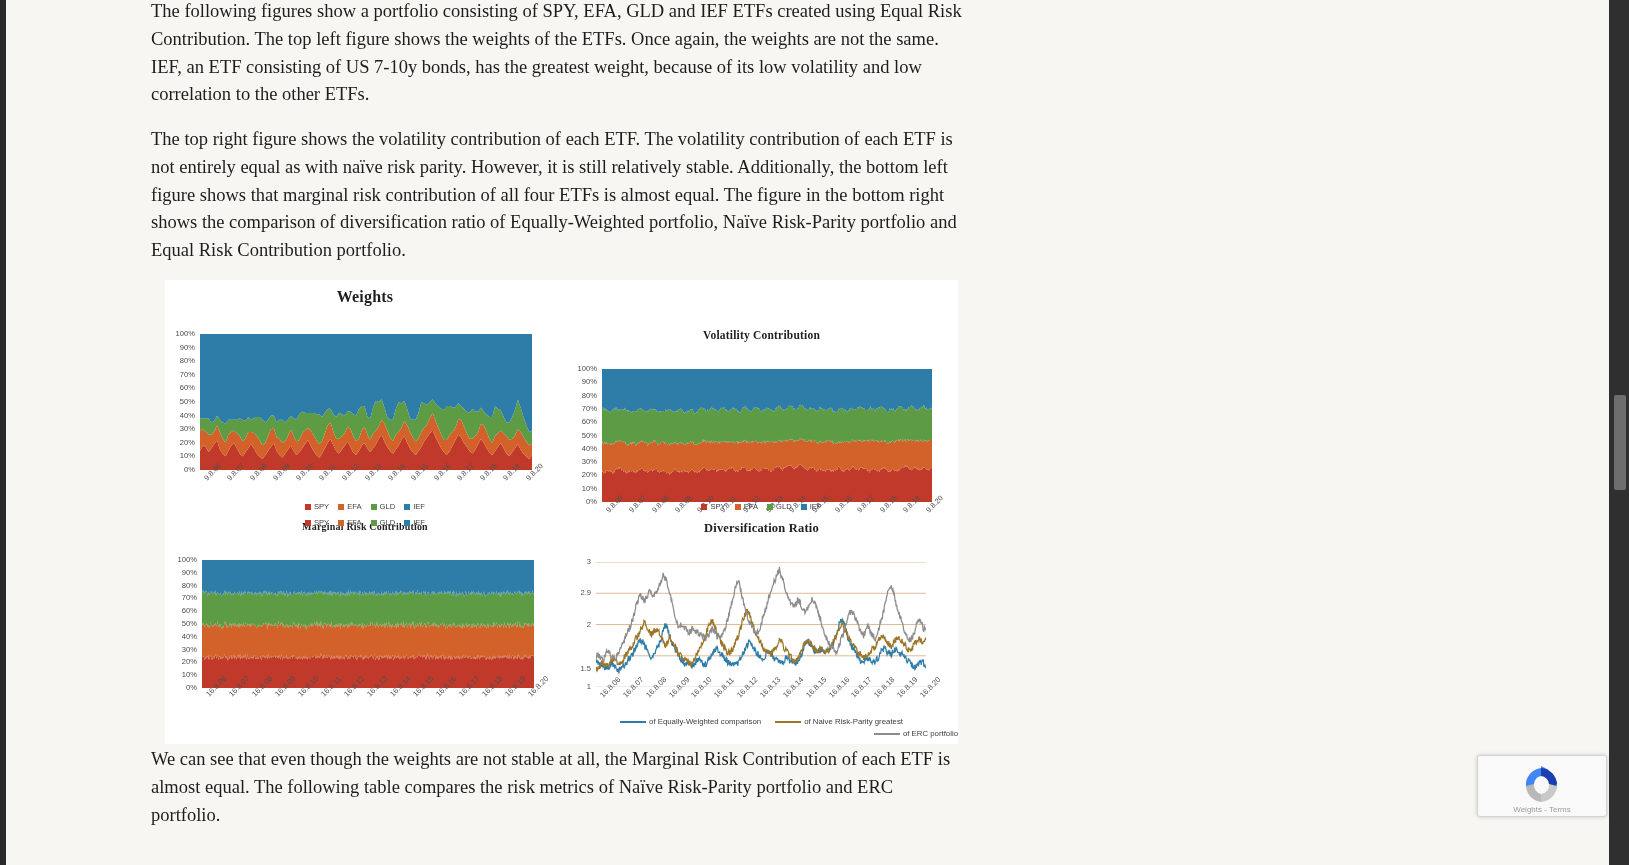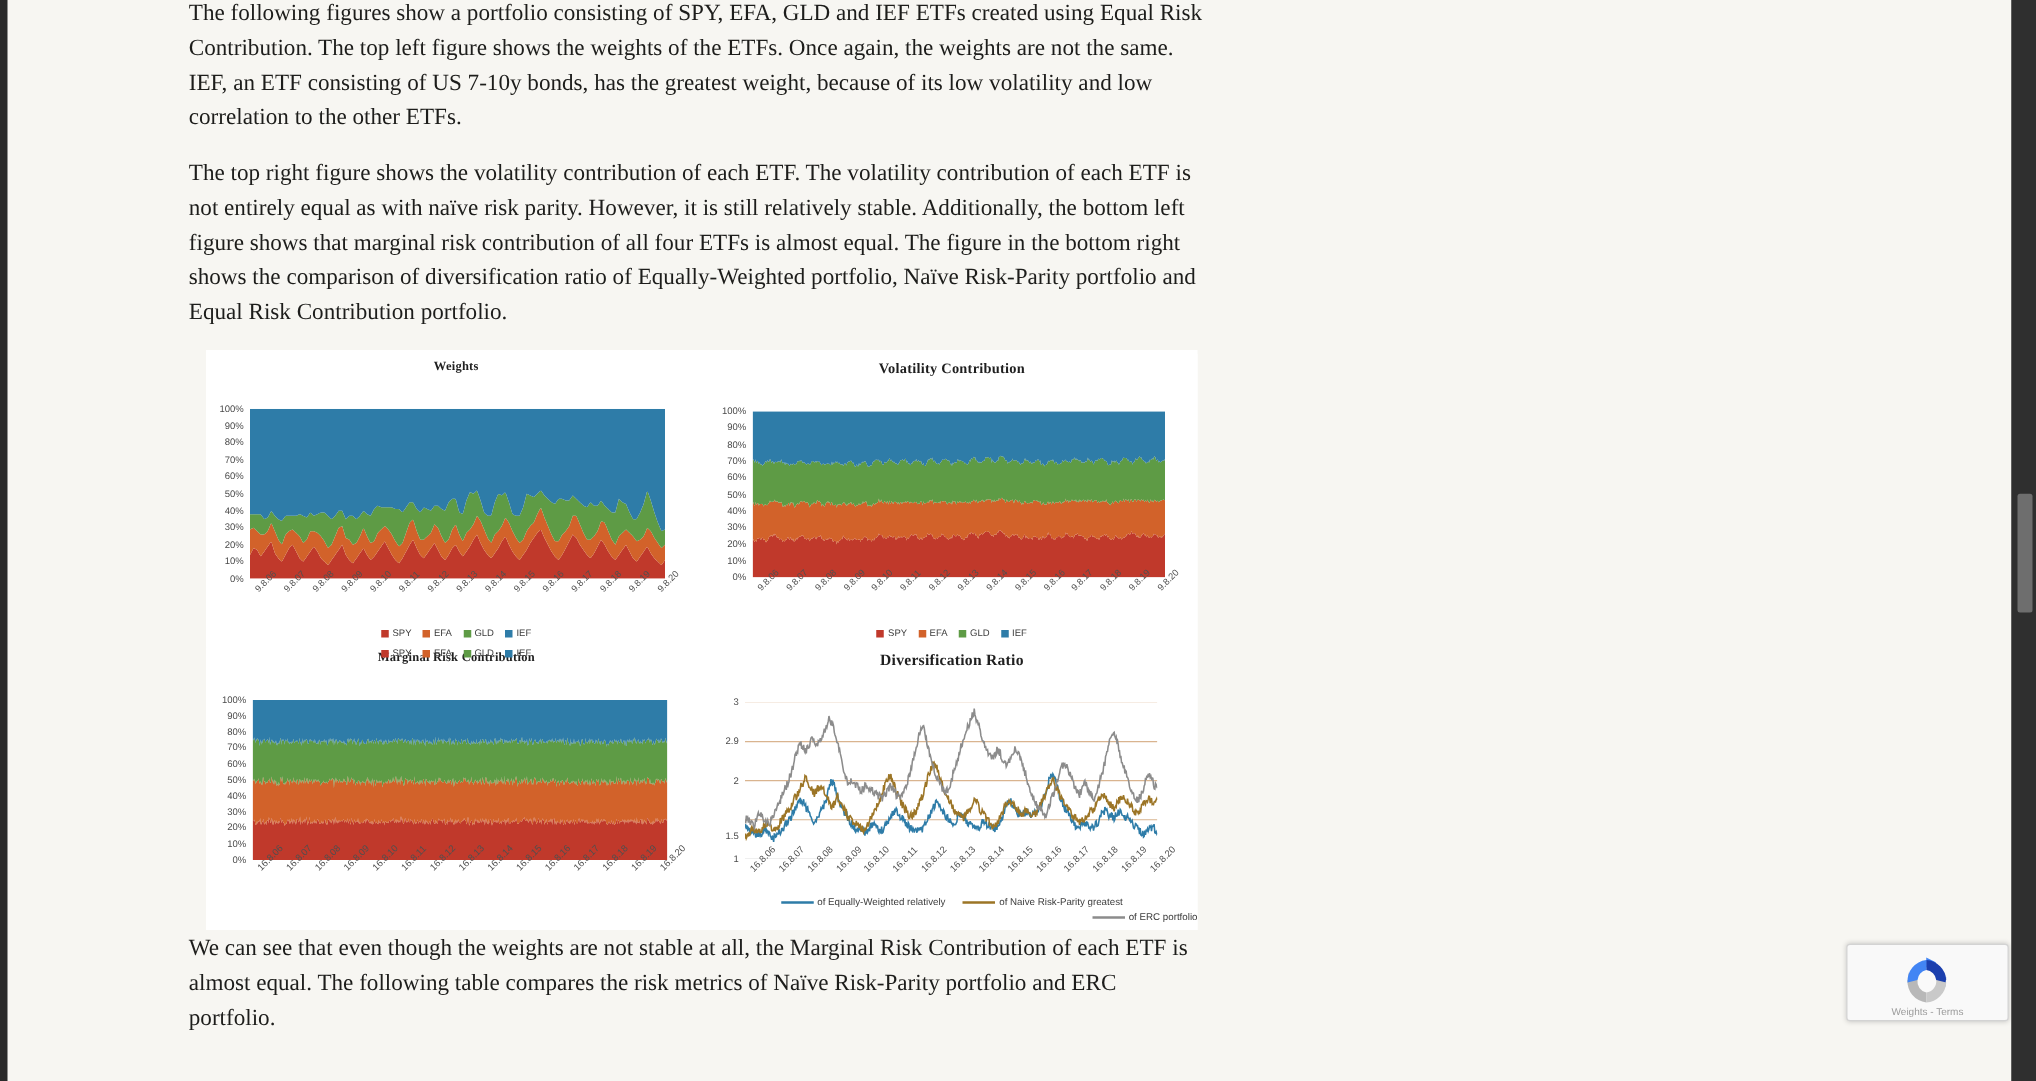--- a/index.html
+++ b/index.html
@@ -43,22 +43,22 @@
   .panel-bl { left:0;    top:238px;width:400px;height:226px; }
   .panel-br { left:400px;top:238px;width:393px;height:226px; }
 
   .chart-title {
     text-align:center;
     font-family:"Liberation Serif", serif;
     font-weight:bold;
     color:#1f1f1f;
     letter-spacing:.2px;
   }
-  .t-tl { font-size:10px; padding-top:8px; }
-  .t-tr { font-size:11.5px; padding-top:6px; }
+  .t-tl { font-size:16px; padding-top:8px; }
+  .t-tr { font-size:11.5px; padding-top:6px;margin-top:40px; }
   .t-bl { font-size:10px; padding-top:3px; }
   .t-br { font-size:12.5px; padding-top:3px; }
 
   .plotwrap { position:relative; }
 
   .ylabels {
     position:absolute; text-align:right;
     font-family:"Liberation Sans", sans-serif;
     font-size:7.6px; color:#4a4a4a;
   }
@@ -341,21 +341,21 @@
               <span style="left: 253.429px;">16.8.17</span>
               <span style="left: 276.286px;">16.8.18</span>
               <span style="left: 299.143px;">16.8.19</span>
               <span style="left: 322px;">16.8.20</span>
             </div>
         </div>
         <div class="legend-lines" id="lg-d" style="left: 0px; top: 198px; width: 393px;">
             <div class="row">
               <div class="li">
                 <span class="ln" style="background: rgb(46, 124, 168);"></span>
-                <span>of Equally-Weighted relatively</span>
+                <span>of Equally-Weighted comparison</span>
               </div>
               <div class="li">
                 <span class="ln" style="background: rgb(156, 117, 38);"></span>
                 <span>of Naive Risk-Parity greatest</span>
               </div>
             </div>
             <div class="row" style="justify-content: flex-end; padding-left: 50px;">
               <div class="li">
                 <span class="ln" style="background: rgb(140, 140, 140);"></span>
                 <span>of ERC portfolio</span>

